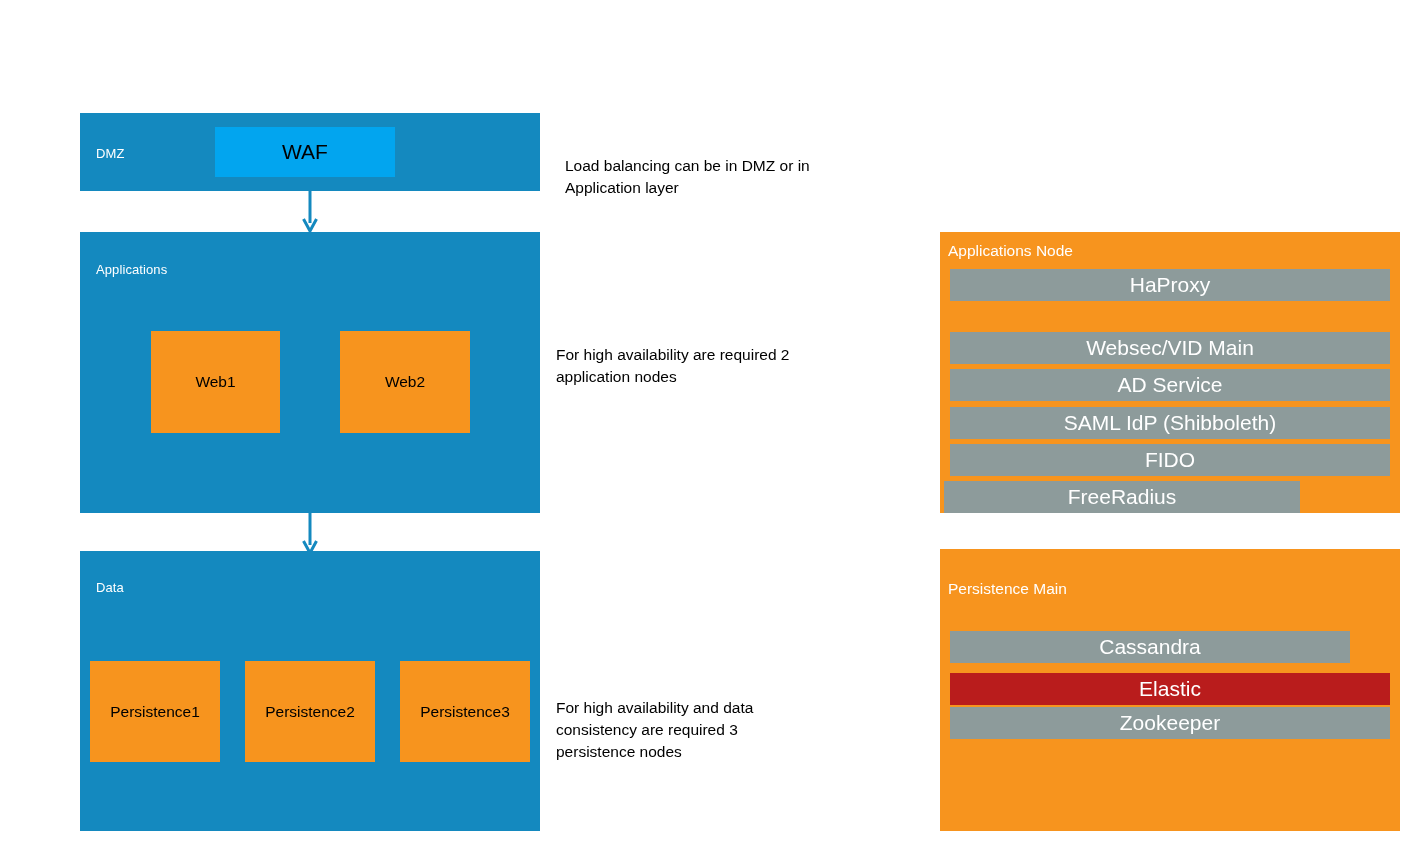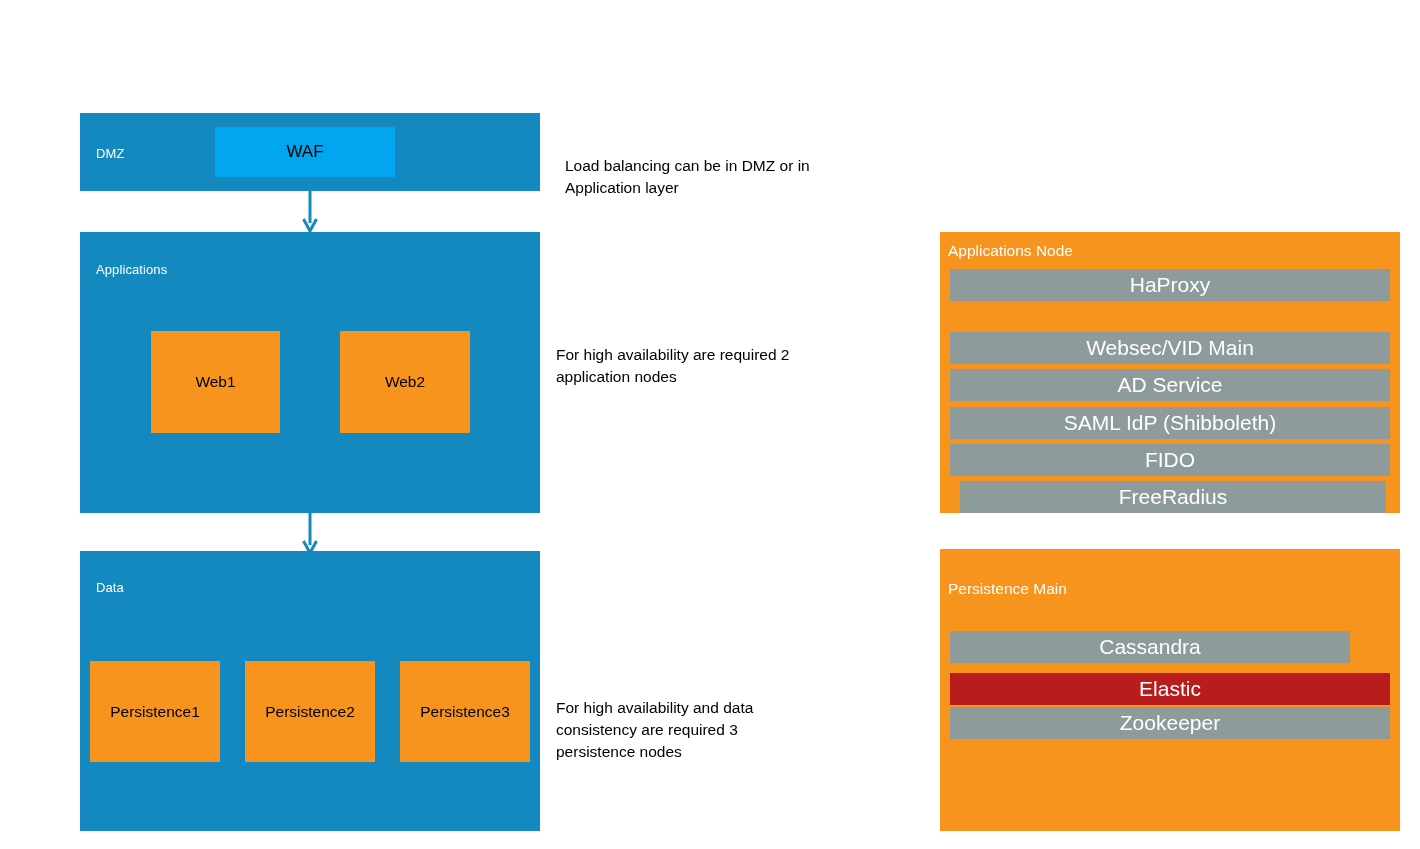--- a/index.html
+++ b/index.html
@@ -48,21 +48,21 @@
     text-align: center;
   }
 
   
   .waf-box {
     background: #02a5ef;
     display: flex;
     align-items: center;
     justify-content: center;
     color: #000000;
-    font-size: 17px;
+    font-size: 21px;
   }
 
   
   .npanel {
     background: #f7941e;
   }
   .npanel-title {
     position: absolute;
     left: 8px;
     color: #ffffff;
@@ -172,21 +172,21 @@
     </div>
 
     <div class="abs svc-bar svc-gray" style="left:10px; top:175px; width:440px; height:32px;">
       <span>SAML IdP (Shibboleth)</span>
     </div>
 
     <div class="abs svc-bar svc-gray" style="left:10px; top:212px; width:440px; height:32px;">
       <span>FIDO</span>
     </div>
 
-    <div class="abs svc-bar svc-gray" style="left:20px; top:249px; width:426px; height:32px;">
+    <div class="abs svc-bar svc-gray" style="left:4px; top:249px; width:356px; height:32px;">
       <span>FreeRadius</span>
     </div>
   </div>
 
   <div class="abs npanel" style="left:940px; top:549px; width:460px; height:282px;">
     <div class="npanel-title" style="top:32px;">Persistence Main</div>
 
     <div class="abs svc-bar svc-gray" style="left:10px; top:82px; width:400px; height:32px;">
       <span>Cassandra</span>
     </div>

